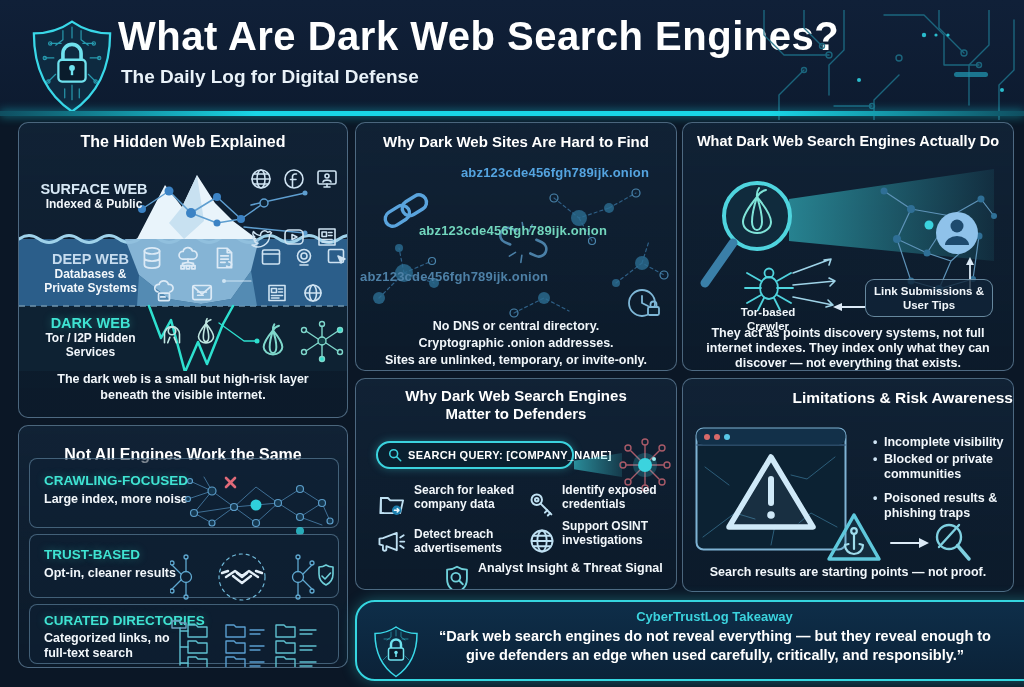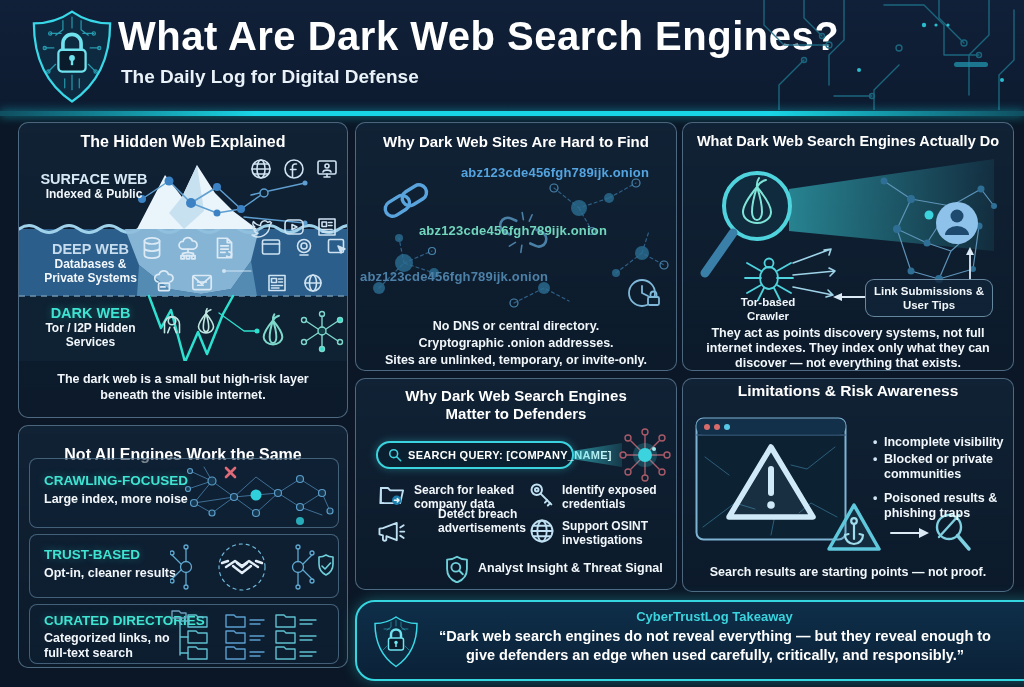--- a/index.html
+++ b/index.html
@@ -1,18 +1,18 @@
 <!DOCTYPE html>
 <html><head>
 <meta charset="utf-8">
 <style>
   html,body{margin:0;padding:0;background:#0b1726;}
   *{box-sizing:border-box;font-family:"Liberation Sans",sans-serif;}
   .stage{position:relative;width:1024px;height:687px;overflow:hidden;background:#0b1726;color:#eef5fb;}
-  .abs{position:absolute;}
+  .abs{position:absolute;margin-top:10px;}
 
   
   .header{position:absolute;left:0;top:0;width:1024px;height:111px;background:linear-gradient(180deg,#102038,#0d1b30);}
   .hdr-title{position:absolute;left:118px;top:14px;font-size:40px;font-weight:bold;color:#ffffff;letter-spacing:.5px;}
   .hdr-sub{position:absolute;left:121px;top:66px;font-size:19px;font-weight:bold;color:#e9f2f9;}
   .divider{position:absolute;left:0;top:111px;width:1024px;height:5px;background:linear-gradient(90deg,#0f4e60,#19d6e6 25%,#19d6e6 75%,#0f4e60);box-shadow:0 0 10px rgba(25,214,230,.6);}
 
   
   .panel{position:absolute;border:1.5px solid rgba(139,177,207,.5);border-radius:10px;background:linear-gradient(180deg,rgba(21,42,64,.6),rgba(12,27,43,.9));overflow:hidden;}
   .ptitle{position:absolute;left:0;width:100%;text-align:center;font-weight:bold;color:#ffffff;}
@@ -617,21 +617,21 @@
         </svg>
       </span>
     <div class="ditem" style="left:206px;top:104px;width:110px;">Identify exposed credentials</div>
 
     <span class="abs" style="left:20px;top:138px;">
         <svg width="30" height="28" viewBox="0 0 26 24" class="st" stroke="#bfe0f2" stroke-width="1.6">
           <path d="M3 10 v5 l3 .8 V19 a1.5 1.5 0 0 0 3 0 v-2.5 L18 20 V5 L6 9.5 z"></path>
           <path d="M21 9 l3 -2 M21 12.5 h3.5 M21 16 l3 2"></path>
         </svg>
       </span>
-    <div class="ditem" style="left:58px;top:128px;width:118px;margin-left:24px;">Detect breach advertisements</div>
+    <div class="ditem" style="left:58px;top:148px;width:118px;">Detect breach advertisements</div>
 
     <span class="abs" style="left:172px;top:138px;">
         <svg width="28" height="28" viewBox="0 0 24 24" class="st" stroke="#bfe0f2" stroke-width="1.6">
           <circle cx="12" cy="12" r="9"></circle>
           <ellipse cx="12" cy="12" rx="4" ry="9"></ellipse>
           <line x1="3" y1="12" x2="21" y2="12"></line>
           <line x1="4.5" y1="7.5" x2="19.5" y2="7.5"></line>
           <line x1="4.5" y1="16.5" x2="19.5" y2="16.5"></line>
         </svg>
       </span>
@@ -641,21 +641,21 @@
         <svg width="26" height="28" viewBox="0 0 22 24" class="st" stroke="#6fd0da" stroke-width="1.6">
           <path d="M11 1.5 c3 2 6 2.5 8.5 2.5 v8 c0 6-3.5 9.5-8.5 11.5 C6 21.5 2.5 18 2.5 12 v-8 C5 4 8 3.5 11 1.5 z"></path>
           <circle cx="10" cy="10.5" r="3.8"></circle>
           <line x1="12.8" y1="13.3" x2="16" y2="16.5"></line>
         </svg>
       </span>
     <div class="ditem" style="left:122px;top:182px;width:190px;font-size:12.5px;">Analyst Insight &amp; Threat Signal</div>
   </div>
 
   <div class="panel" style="left:682px;top:378px;width:332px;height:214px;">
-    <div class="ptitle" style="top:3px;font-size:15.5px;">Limitations &amp; Risk Awareness</div>
+    <div class="ptitle" style="top:10px;font-size:15.5px;text-align:right;">Limitations &amp; Risk Awareness</div>
     <span class="abs" style="left:12px;top:38px;">
       <svg width="152" height="124" viewBox="0 0 152 124">
         <rect x="1.5" y="1.5" width="149" height="121" rx="7" fill="#0c2233" stroke="#7fb3d4" stroke-width="2"></rect>
         <path d="M1.5 18 h149" stroke="#35597a" stroke-width="1.5"></path>
         <rect x="1.5" y="1.5" width="149" height="16" rx="7" fill="#123049"></rect>
         <circle cx="12" cy="10" r="3" fill="#d76a6a"></circle>
           <circle cx="22" cy="10" r="3" fill="#d76a6a"></circle>
           <circle cx="32" cy="10" r="3" fill="#58c8e8"></circle>
         <g class="st" stroke="#3e7ea0" stroke-width="1" opacity=".65">
           <path d="M8 110 L40 86 L60 92 M140 30 L112 52 L96 48 M10 40 L34 58 M142 100 L116 86 L104 96 M76 118 L80 98"></path>

